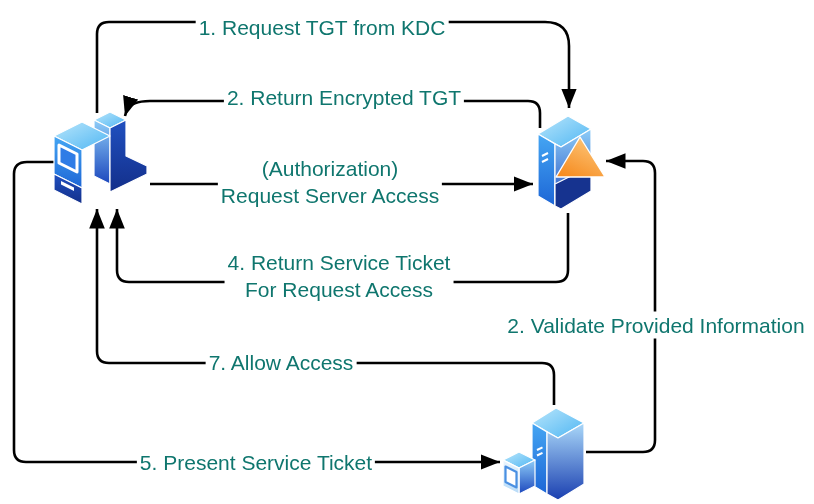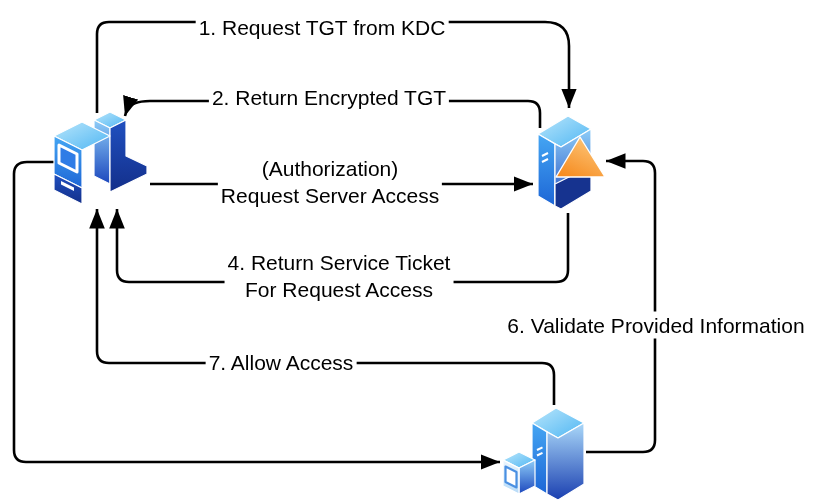--- a/index.html
+++ b/index.html
@@ -8,21 +8,21 @@
     width:814px;height:504px;
     background:#ffffff;
     overflow:hidden;
     font-family:"Liberation Sans",sans-serif;
   }
   .canvas svg{position:absolute;left:0;top:0;}
   .lbl{
     position:absolute;
     transform:translate(-50%,-50%);
     background:#ffffff;
-    color:#000000;
+    color:#0f766e;
     font:21px/27px "Liberation Sans",sans-serif;
     text-align:center;
     white-space:nowrap;
     padding:0 3px;
     z-index:2;
   }
 </style>
 </head>
 <body>
 
@@ -108,36 +108,39 @@
       <polygon points="19,64 35,56 35,82 19,90" fill="url(#gRight)"></polygon>
       <polygon points="3,56 19,64 19,90 3,82" fill="url(#gPale)"></polygon>
       <polygon points="5.5,62.5 16.5,68 16.5,83.5 5.5,78" fill="#fff" stroke="#4a90e2" stroke-width="2.2"></polygon>
     </g>
   </svg>
 
   <div class="lbl" style="left:322px;top:27px">
     <div>1. Request TGT from KDC</div>
   </div>
 
-  <div class="lbl" style="left:329px;top:97px">
+  <div class="lbl" style="left:344px;top:97px">
     <div>2. Return Encrypted TGT</div>
   </div>
 
   <div class="lbl" style="left:330px;top:182px">
     <div>(Authorization)</div>
     <div>Request Server Access</div>
   </div>
 
   <div class="lbl" style="left:339px;top:276px">
     <div>4. Return Service Ticket</div>
     <div>For Request Access</div>
   </div>
 
   <div class="lbl" style="left:656px;top:325px">
-    <div>6. Validate Provided Information</div>
+    <div>2. Validate Provided Information</div>
   </div>
 
   <div class="lbl" style="left:281px;top:362px">
     <div>7. Allow Access</div>
   </div>
 
+  <div class="lbl" style="left:256px;top:462px">
+    <div>5. Present Service Ticket</div>
+  </div>
 
 </div>
 
 </body></html>

